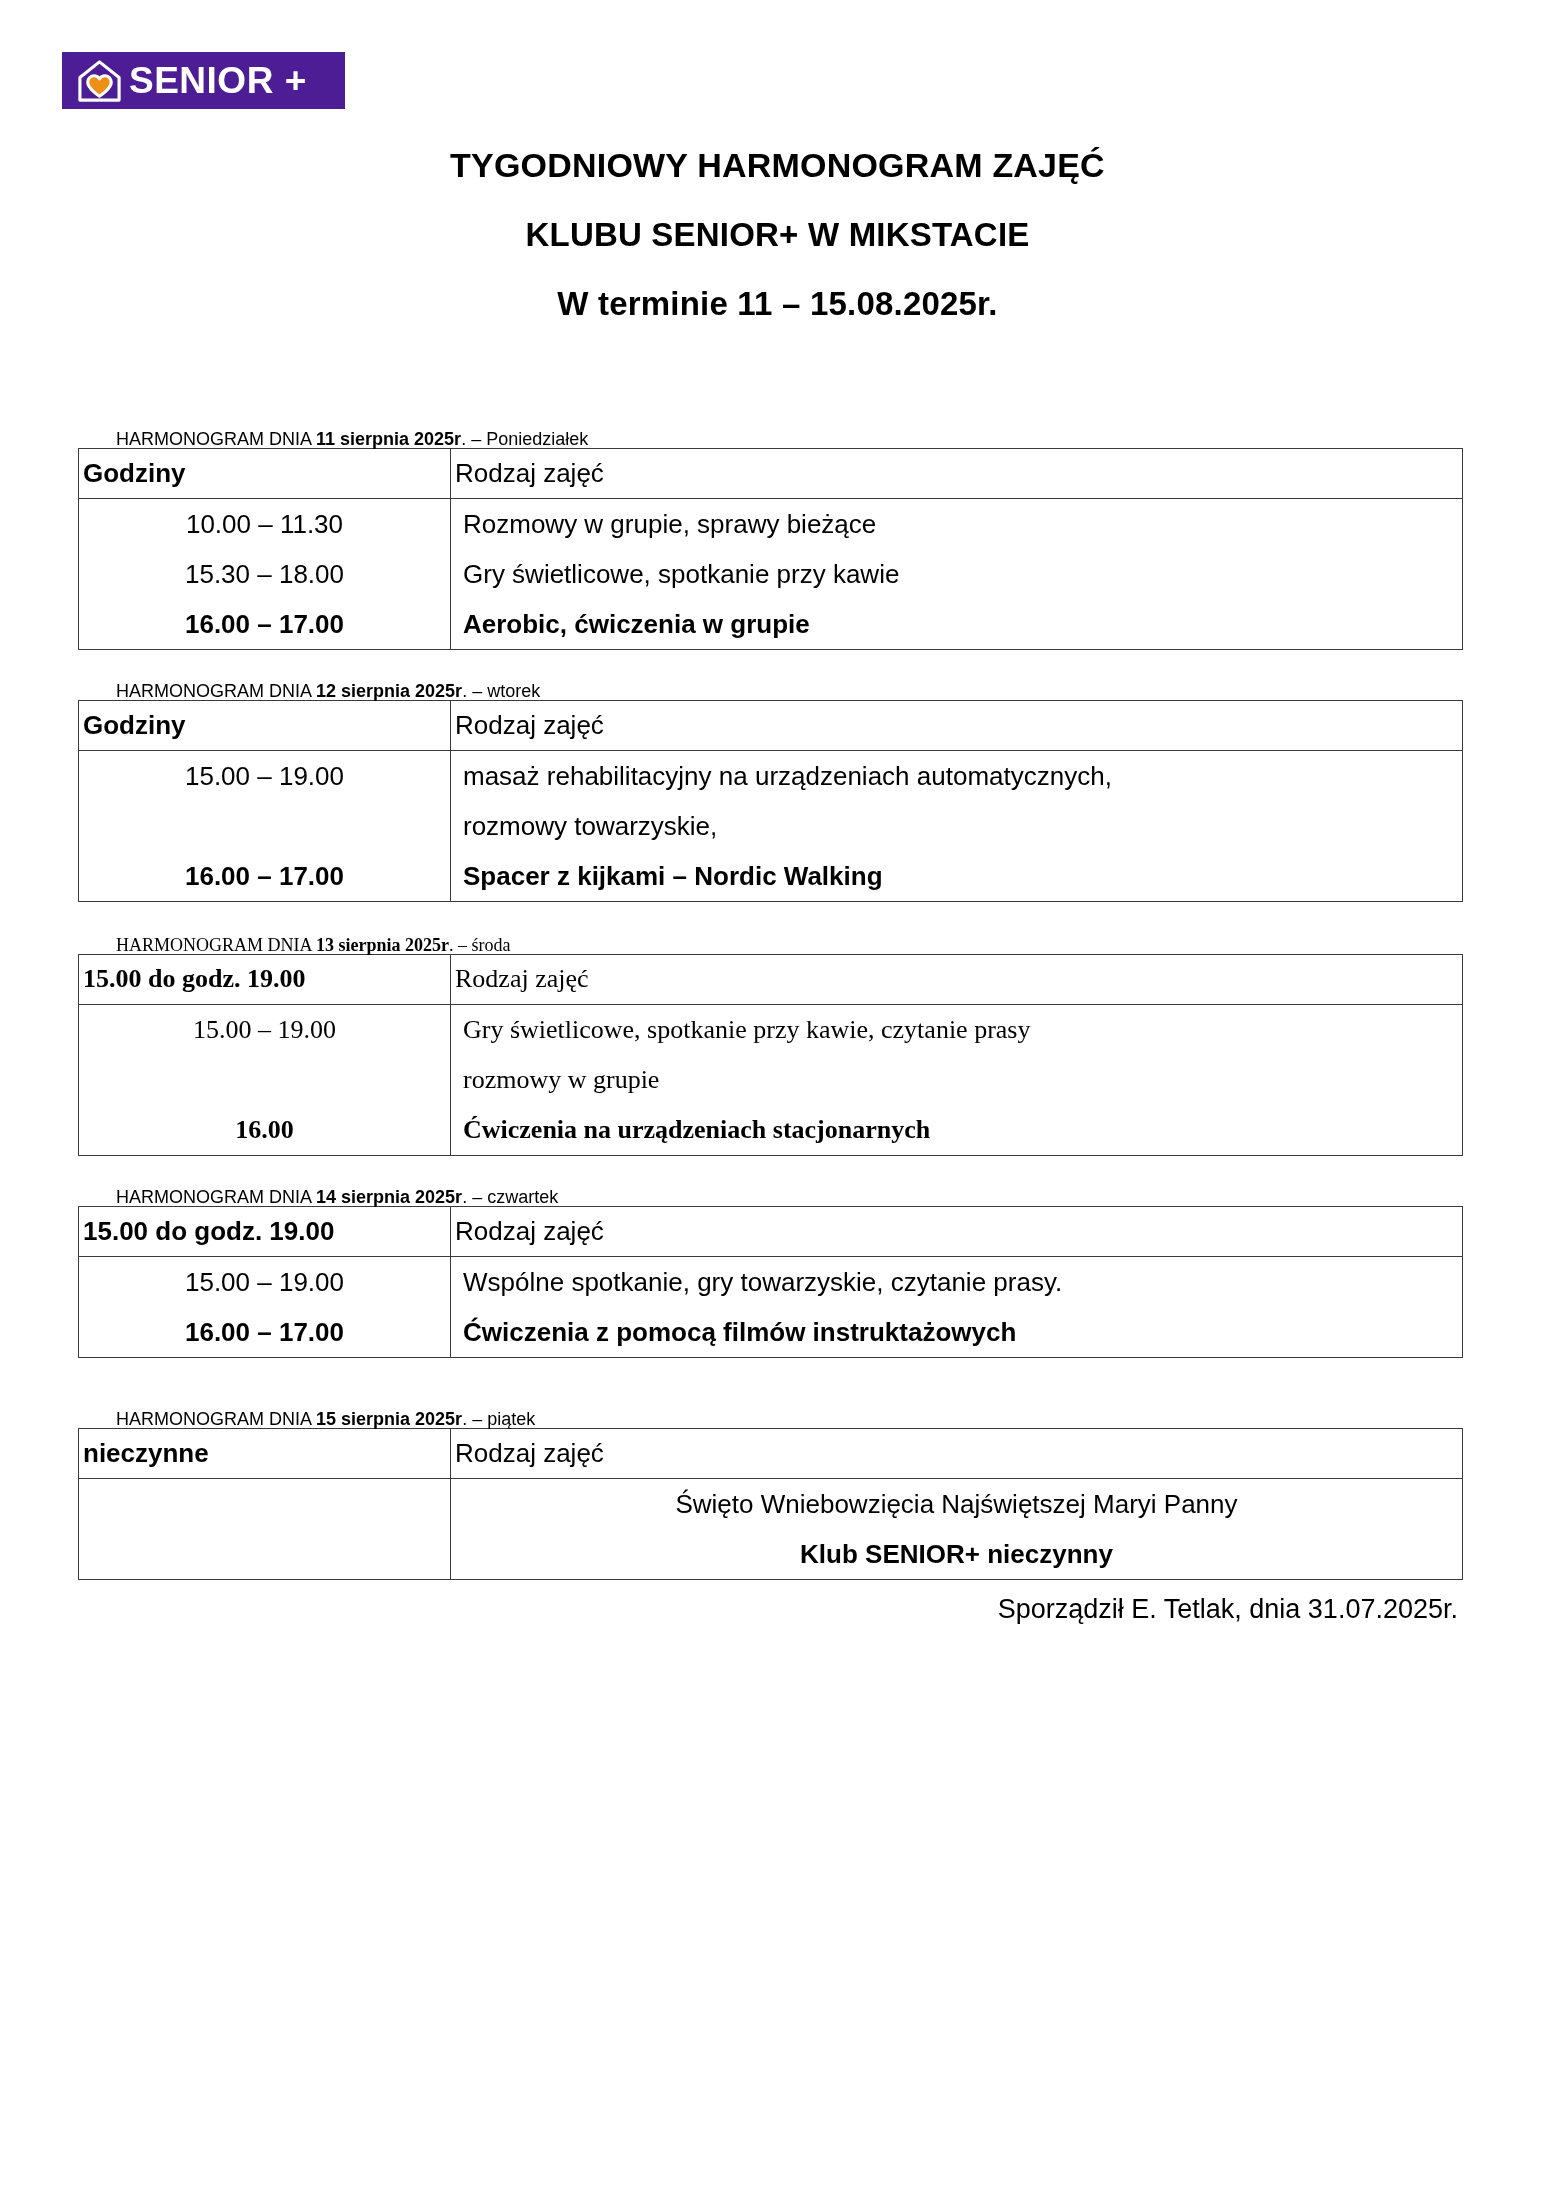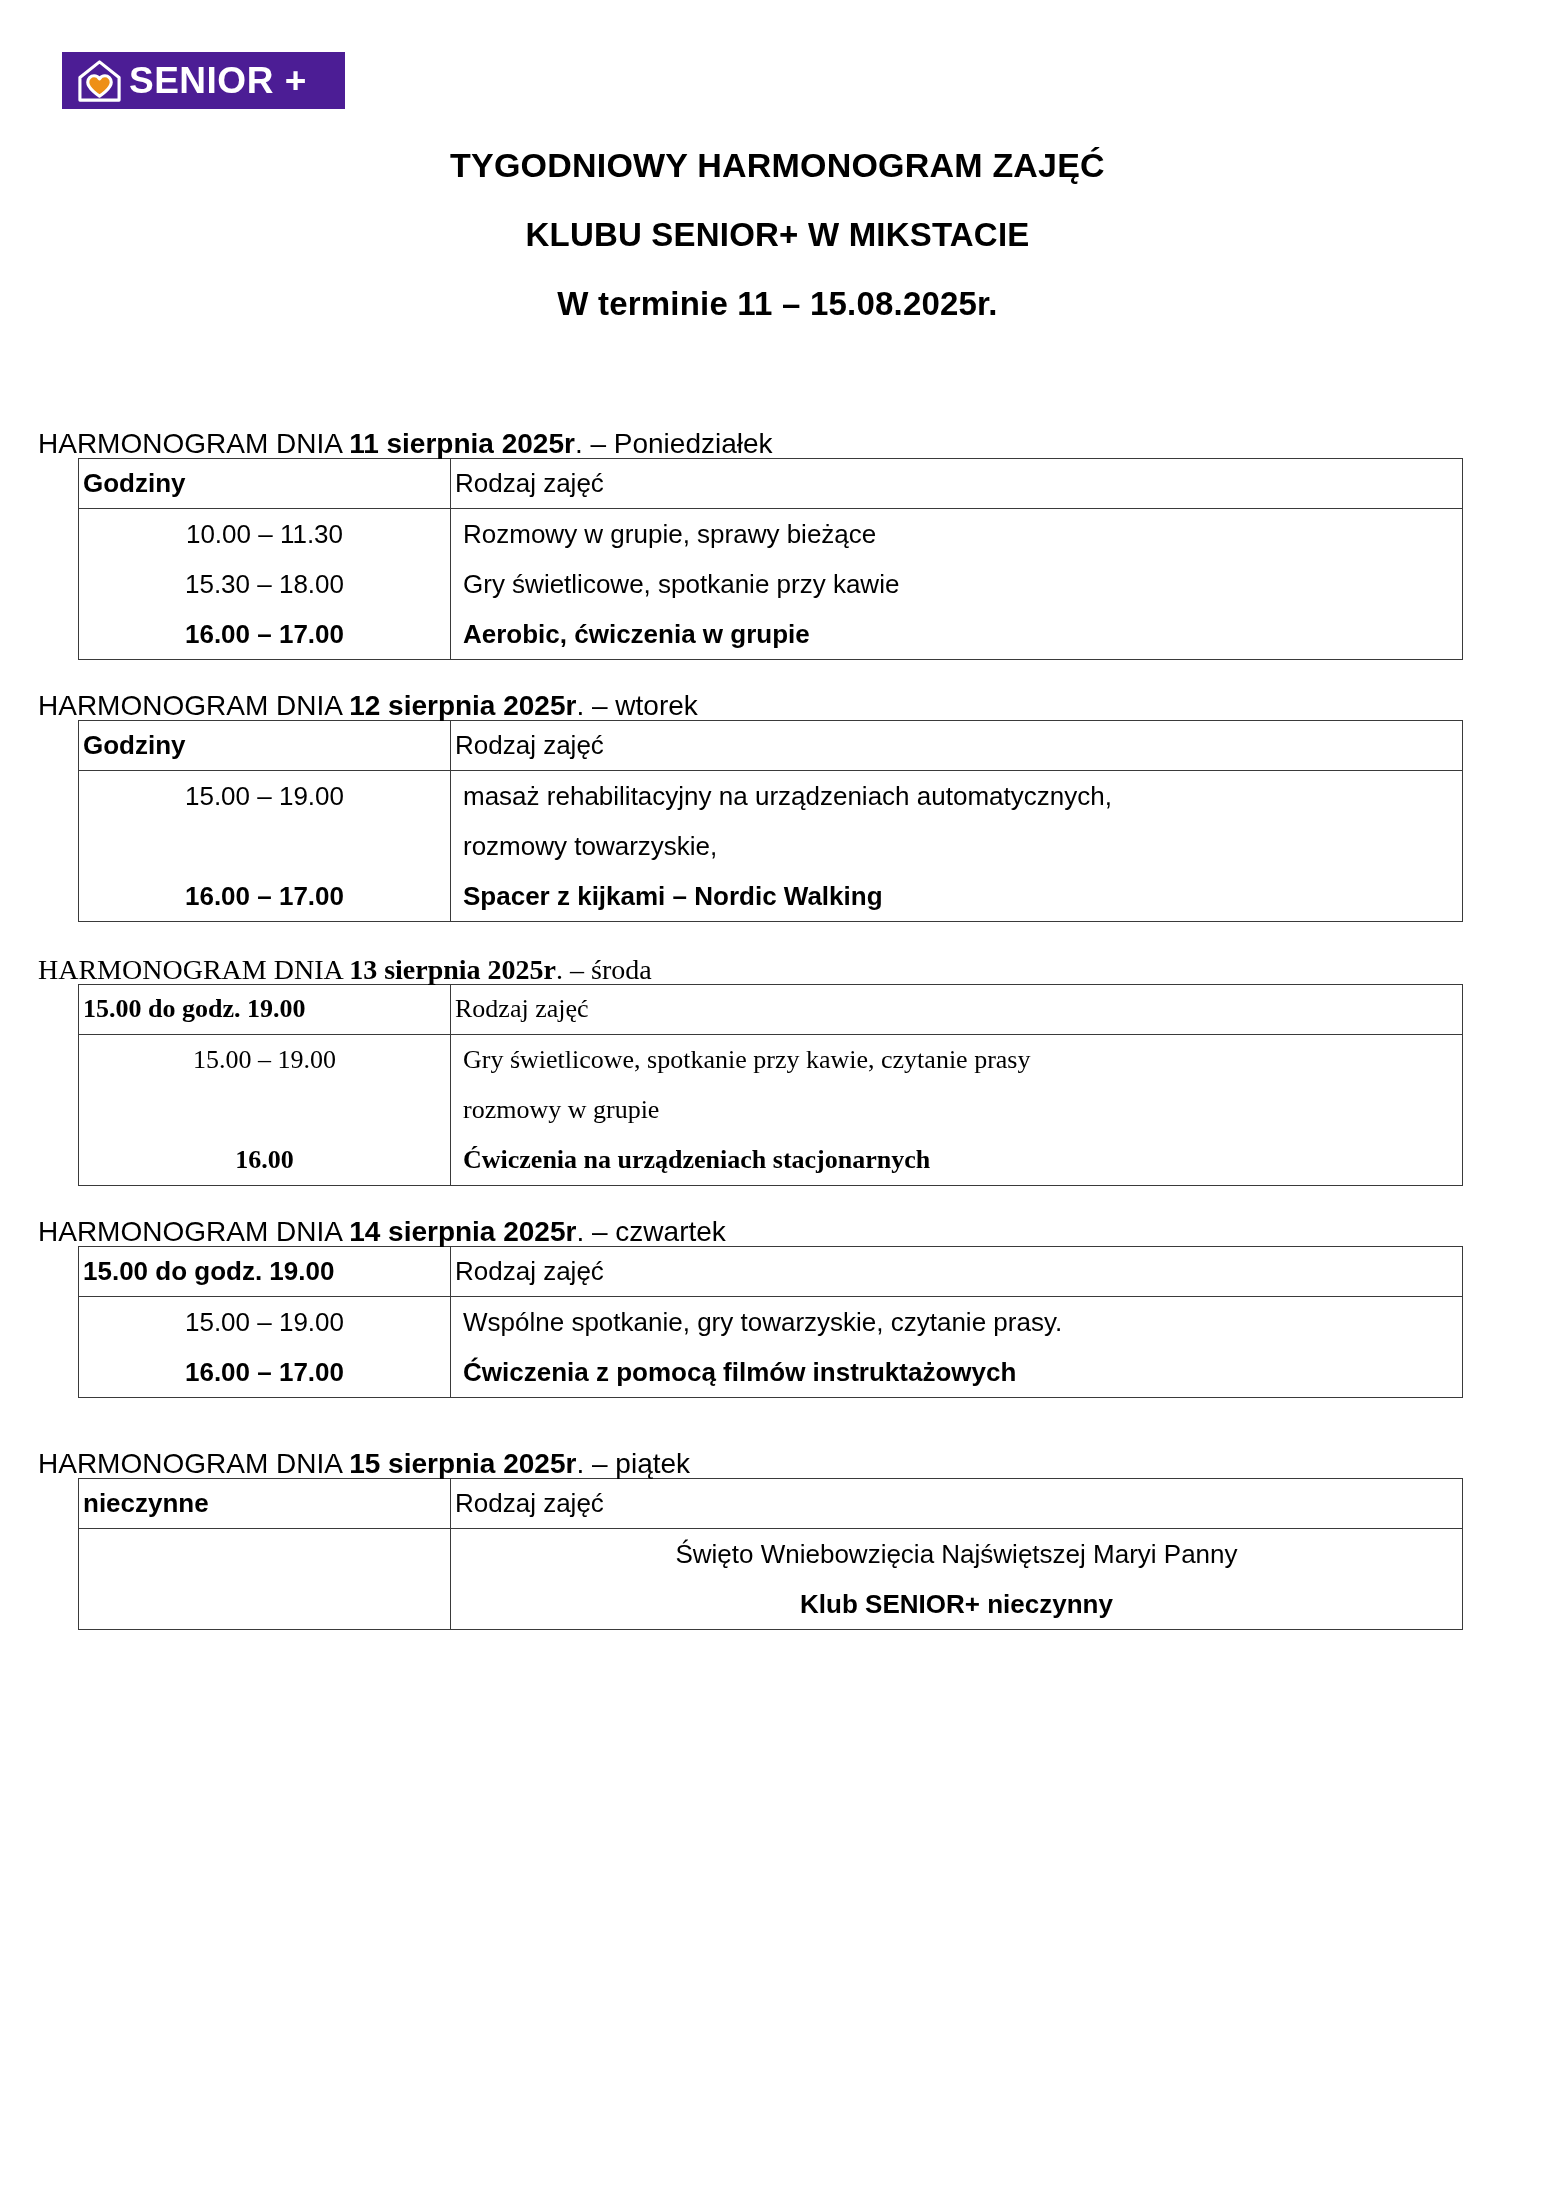--- a/index.html
+++ b/index.html
@@ -70,23 +70,23 @@
 
   
   .content {
     position: absolute;
     left: 0;
     top: 430px;
     width: 1555px;
   }
   .day-block { margin-bottom: 0; }
   .day-heading {
-    font-size: 28px;
+    font-size: 18px;
     line-height: 1.0;
-    padding-left: 38px;
+    padding-left: 116px;
     white-space: nowrap;
   }
   .day-heading b { font-weight: bold; }
 
   table.sched {
     border-collapse: collapse;
     margin-left: 78px;
     width: 1384px;
     table-layout: fixed;
   }
@@ -310,15 +310,16 @@
                 <div class="ln empty">&nbsp;</div>
               </td>
               <td class="body-cell kind center">
                 <div class="ln">Święto Wniebowzięcia Najświętszej Maryi Panny</div>
                 <div class="ln bold">Klub SENIOR+ nieczynny</div>
               </td>
             </tr>
           </tbody>
         </table>
       </div>
+      <div class="footer">Sporządził E. Tetlak, dnia 31.07.2025r.</div>
     </div>
 
 </div>
 
 </body></html>

